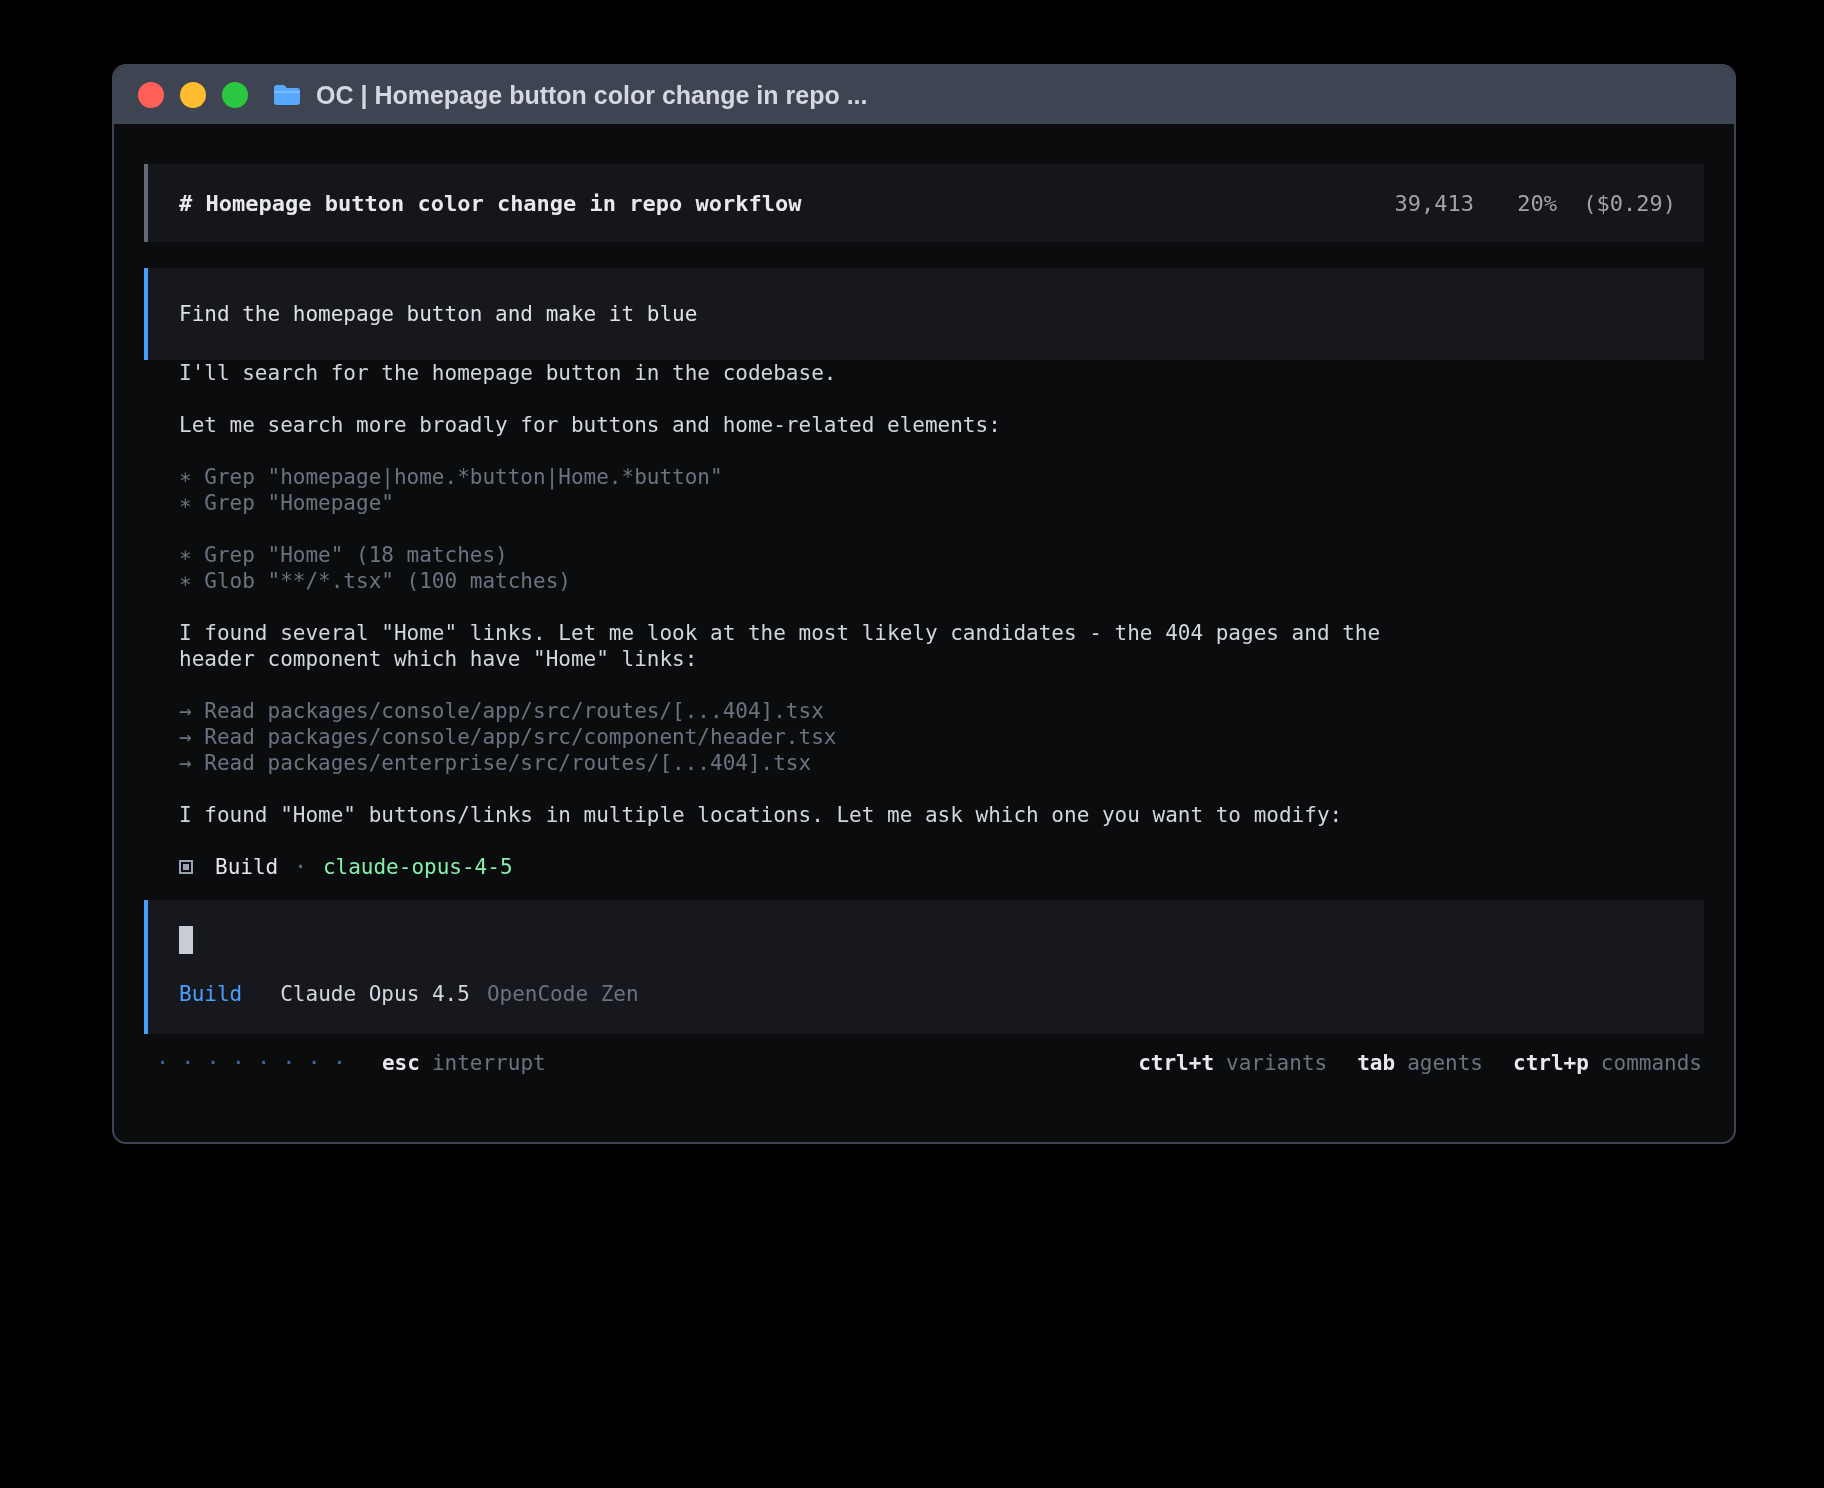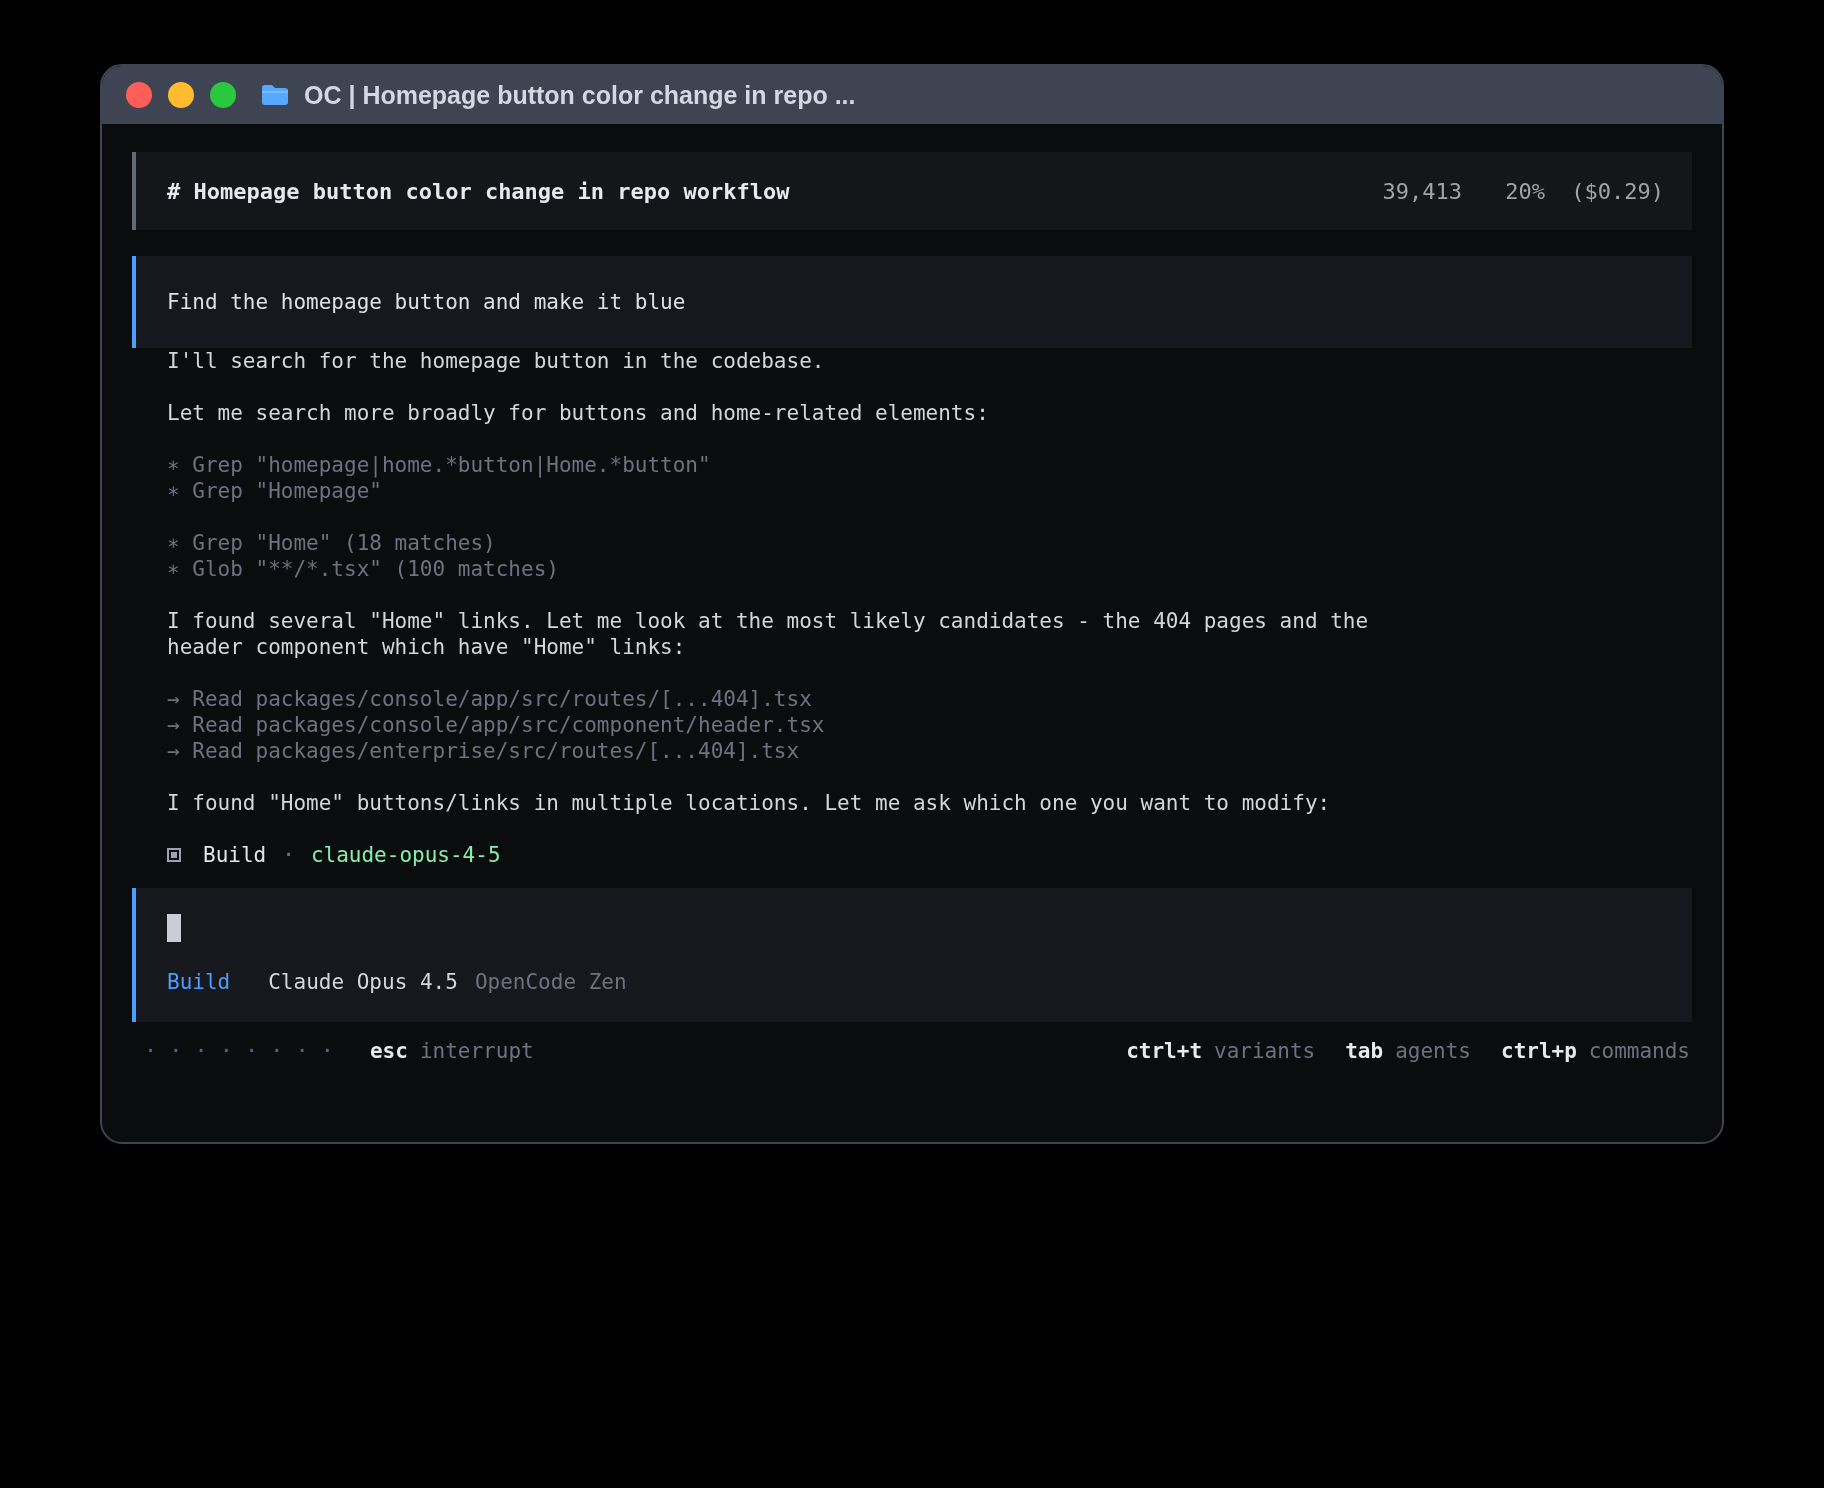--- a/index.html
+++ b/index.html
@@ -4,25 +4,25 @@
 <style>
   * { box-sizing: border-box; }
   html, body { margin: 0; padding: 0; }
   body {
     width: 1824px; height: 1488px;
     background: #000000;
     position: relative;
     font-family: "DejaVu Sans Mono", monospace;
   }
   .window {
-    position: absolute; left: 100px; top: 64px;
+    position: absolute; left: 112px; top: 64px;
     width: 1624px; height: 1080px;
     background: #0b0c0e;
     border: 2px solid #3f4453;
-    border-radius: 22px;
+    border-radius: 14px;
     overflow: hidden;
     display: flex; flex-direction: column;
   }
   .titlebar {
     height: 58px; flex: 0 0 auto;
     background: #3f4453;
     display: flex; align-items: center;
     padding: 0 24px;
   }
   .lights { display: flex; gap: 16px; margin-right: 24px; }
@@ -31,21 +31,21 @@
   .light.yellow { background: #febc2e; }
   .light.green  { background: #2ac840; }
   .folder { display: flex; align-items: center; margin-right: 14px; }
   .win-title {
     font-family: "Liberation Sans", sans-serif;
     font-weight: bold; font-size: 25px; color: #d4d8e2;
     white-space: nowrap;
   }
   .content {
     flex: 1 1 auto;
-    padding: 0 30px;
+    padding: 12px 30px;
     display: flex; flex-direction: column;
   }
   .header-block {
     margin-top: 28px;
     background: #15161a;
     border-left: 4px solid #636977;
     height: 78px;
     padding: 0 28px 0 31px;
     display: flex; align-items: center; justify-content: space-between;
     font-size: 22px;

